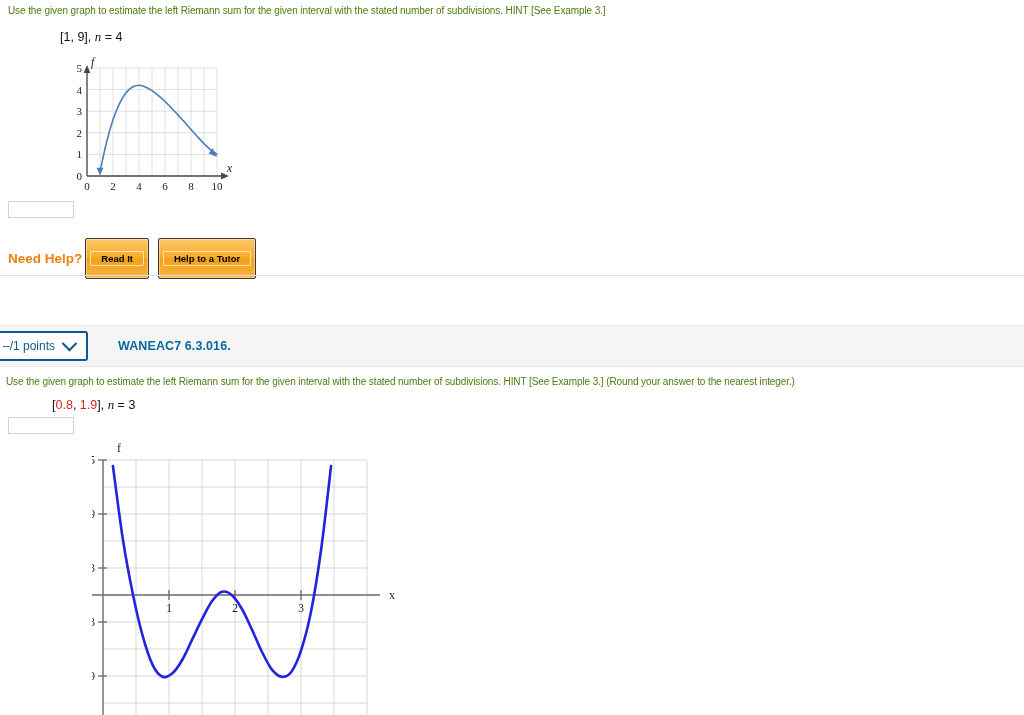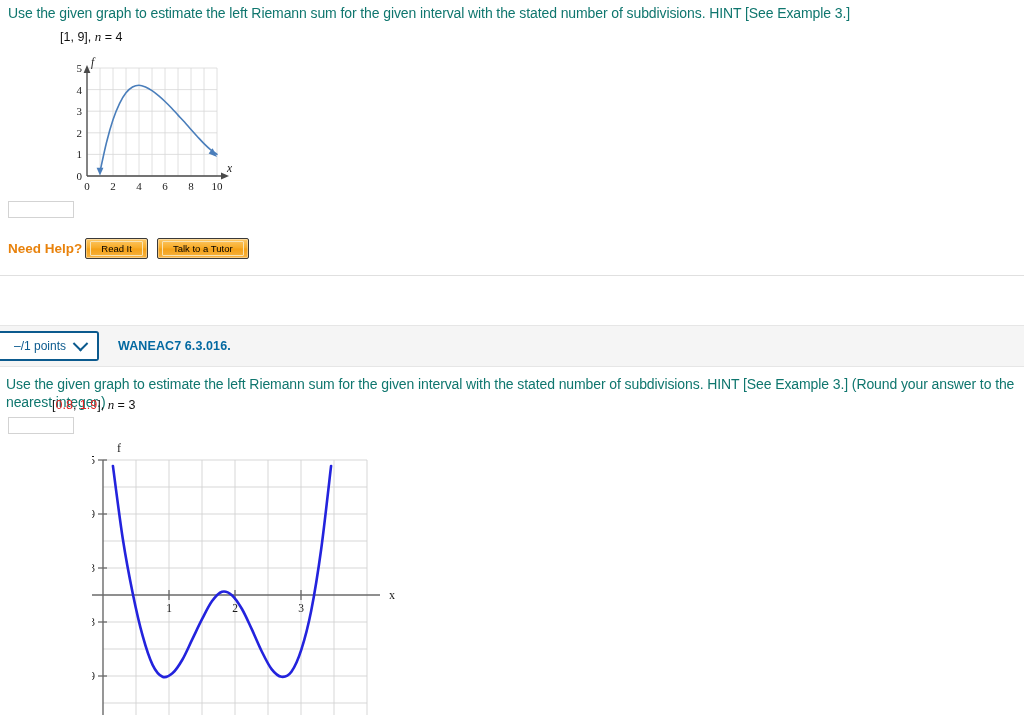--- a/index.html
+++ b/index.html
@@ -10,22 +10,22 @@
   body {
     width: 1024px;
     height: 715px;
     overflow: hidden;
     font-family: "Liberation Sans", sans-serif;
     font-size: 12px;
     color: #000000;
     position: relative;
   }
   .q-text {
-    font-size: 14px;
-    color: #0f766e;
+    font-size: 10px;
+    color: #4d7c0f;
     line-height: 1.3;
     letter-spacing: -0.1px;
   }
   .q1-text { position: absolute; left: 8px; top: 4px; }
   .interval {
     position: absolute;
     font-size: 12.5px;
     color: #111;
   }
   .interval .ital { font-style: italic; font-family: "Liberation Serif", serif; font-size: 13px;}
@@ -57,22 +57,22 @@
     font-size: 13.5px;
     margin-right: 3px;
   }
   .help-btn {
     display: inline-block;
     background: linear-gradient(to bottom, #fcc96a 0%, #f8ab26 48%, #f3a018 52%, #f8b442 100%);
     border: 1px solid #3a3a3a;
     border-radius: 2px;
     color: #000;
     font-size: 9.5px;
-    font-weight: normal;
-    padding: 2px 4px;
+    font-weight: bold;
+    padding: 12px 4px;
     margin-right: 9px;
     text-align: center;
     box-shadow: inset 0 0 0 1px rgba(255,255,255,0.35);
   }
   .help-btn .inner {
     display: block;
     border: 1px solid #f7e3b4;
     padding: 1px 10px;
     border-radius: 1px;
   }
@@ -101,21 +101,21 @@
     left: 0px;
     top: 331px;
     height: 30px;
     box-sizing: border-box;
     border: 2px solid #0b5a8e;
     border-left: none;
     border-radius: 0 3px 3px 0;
     background: #ffffff;
     display: flex;
     align-items: center;
-    padding: 0 11px 0 14px;
+    padding: 0 11px 0 3px;
     color: #0b5a8e;
     font-size: 12px;
   }
   .points-pill .chev {
     margin-left: 9px;
     display: inline-block;
     width: 9px;
     height: 9px;
     border-right: 2px solid #0b5a8e;
     border-bottom: 2px solid #0b5a8e;
@@ -204,21 +204,21 @@
 </div>
 
 <div class="answer-box answer-box-1"></div>
 
 <div class="need-help-row">
   <span class="need-help-label">Need Help?</span>
   <span class="help-btn">
       <span class="inner">Read It</span>
     </span>
   <span class="help-btn">
-      <span class="inner">Talk to a Tutor</span>
+      <span class="inner">Help to a Tutor</span>
     </span>
 </div>
 
 <div class="divider" style="top:275px;"></div>
 
 <div class="gray-band" style="top:325px; height:42px;"></div>
 
 <div class="points-pill">
   <span>–/1 points</span>
   <span class="chev"></span>

